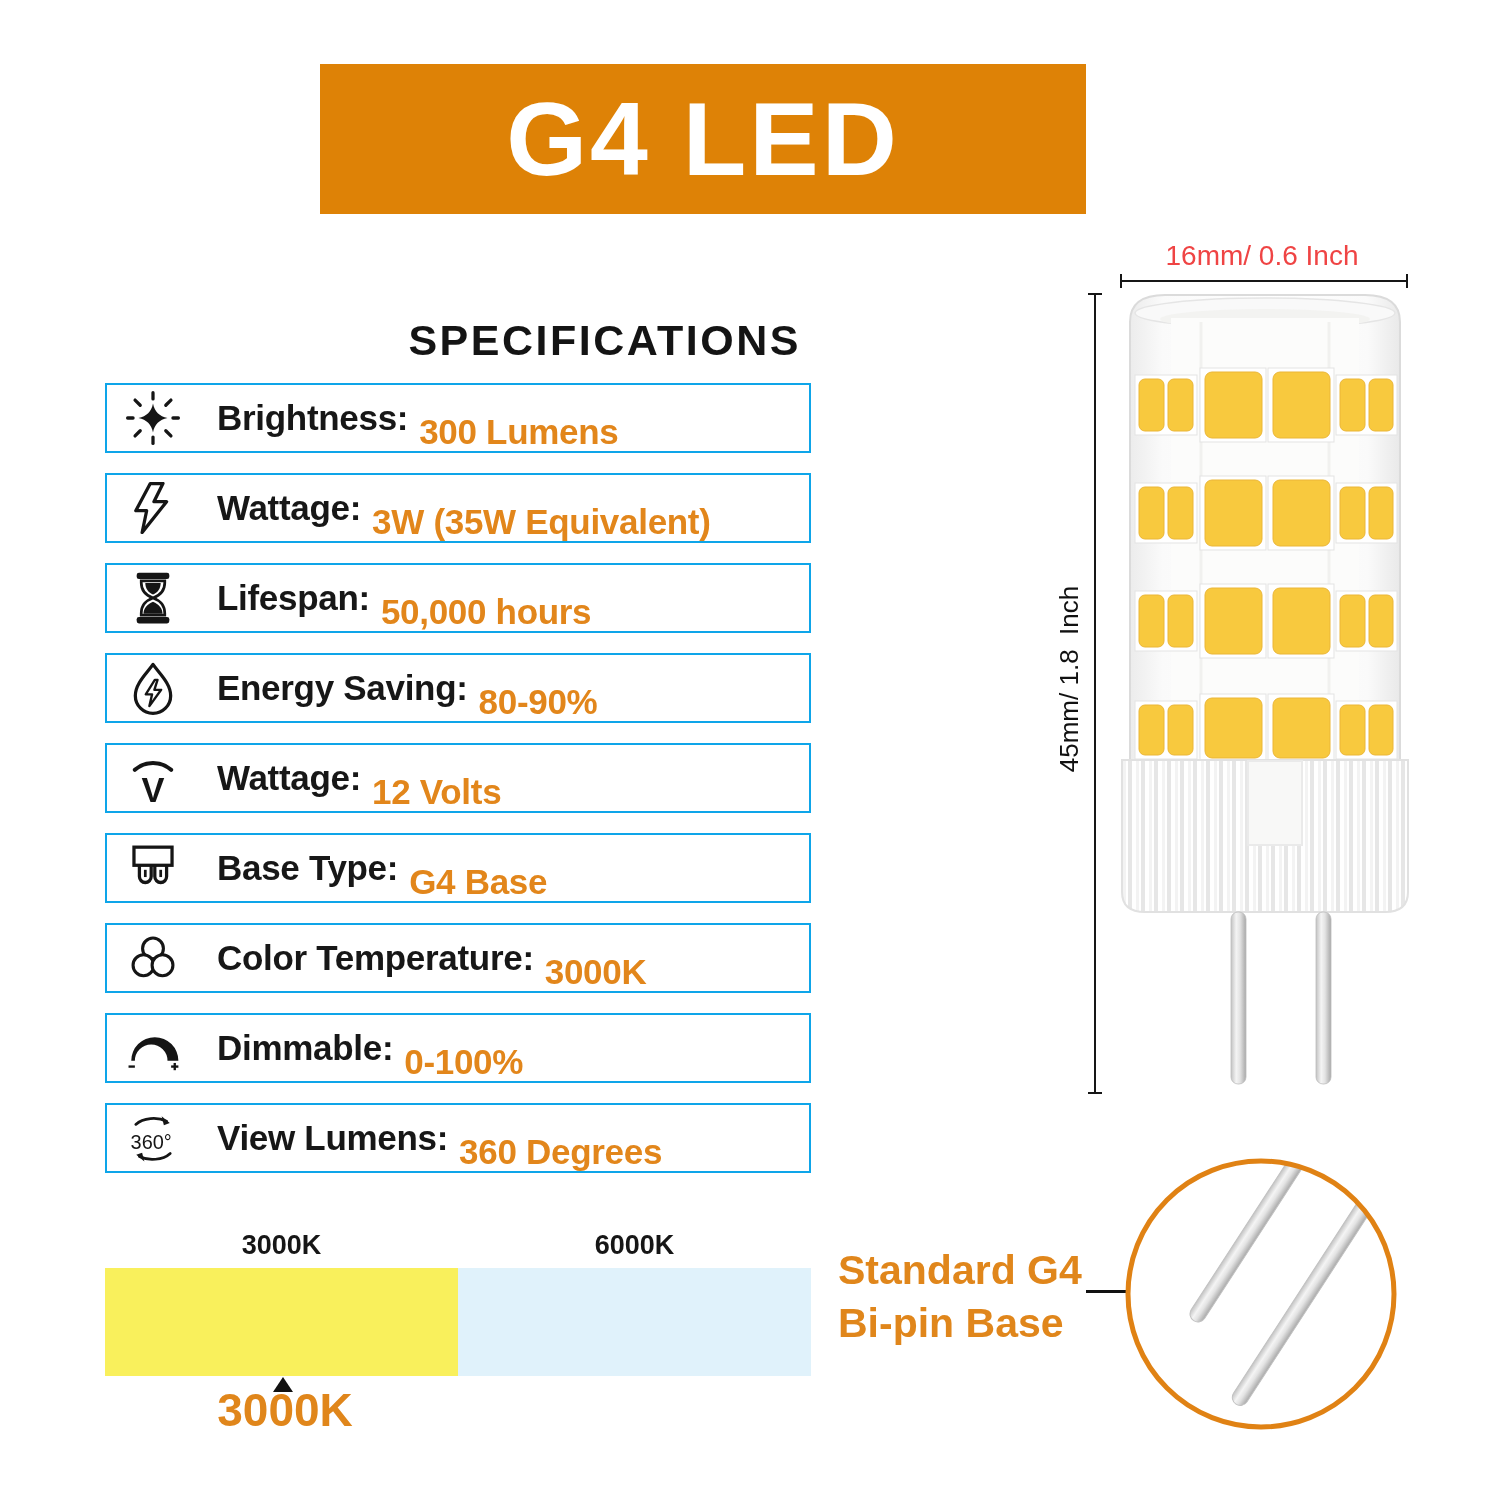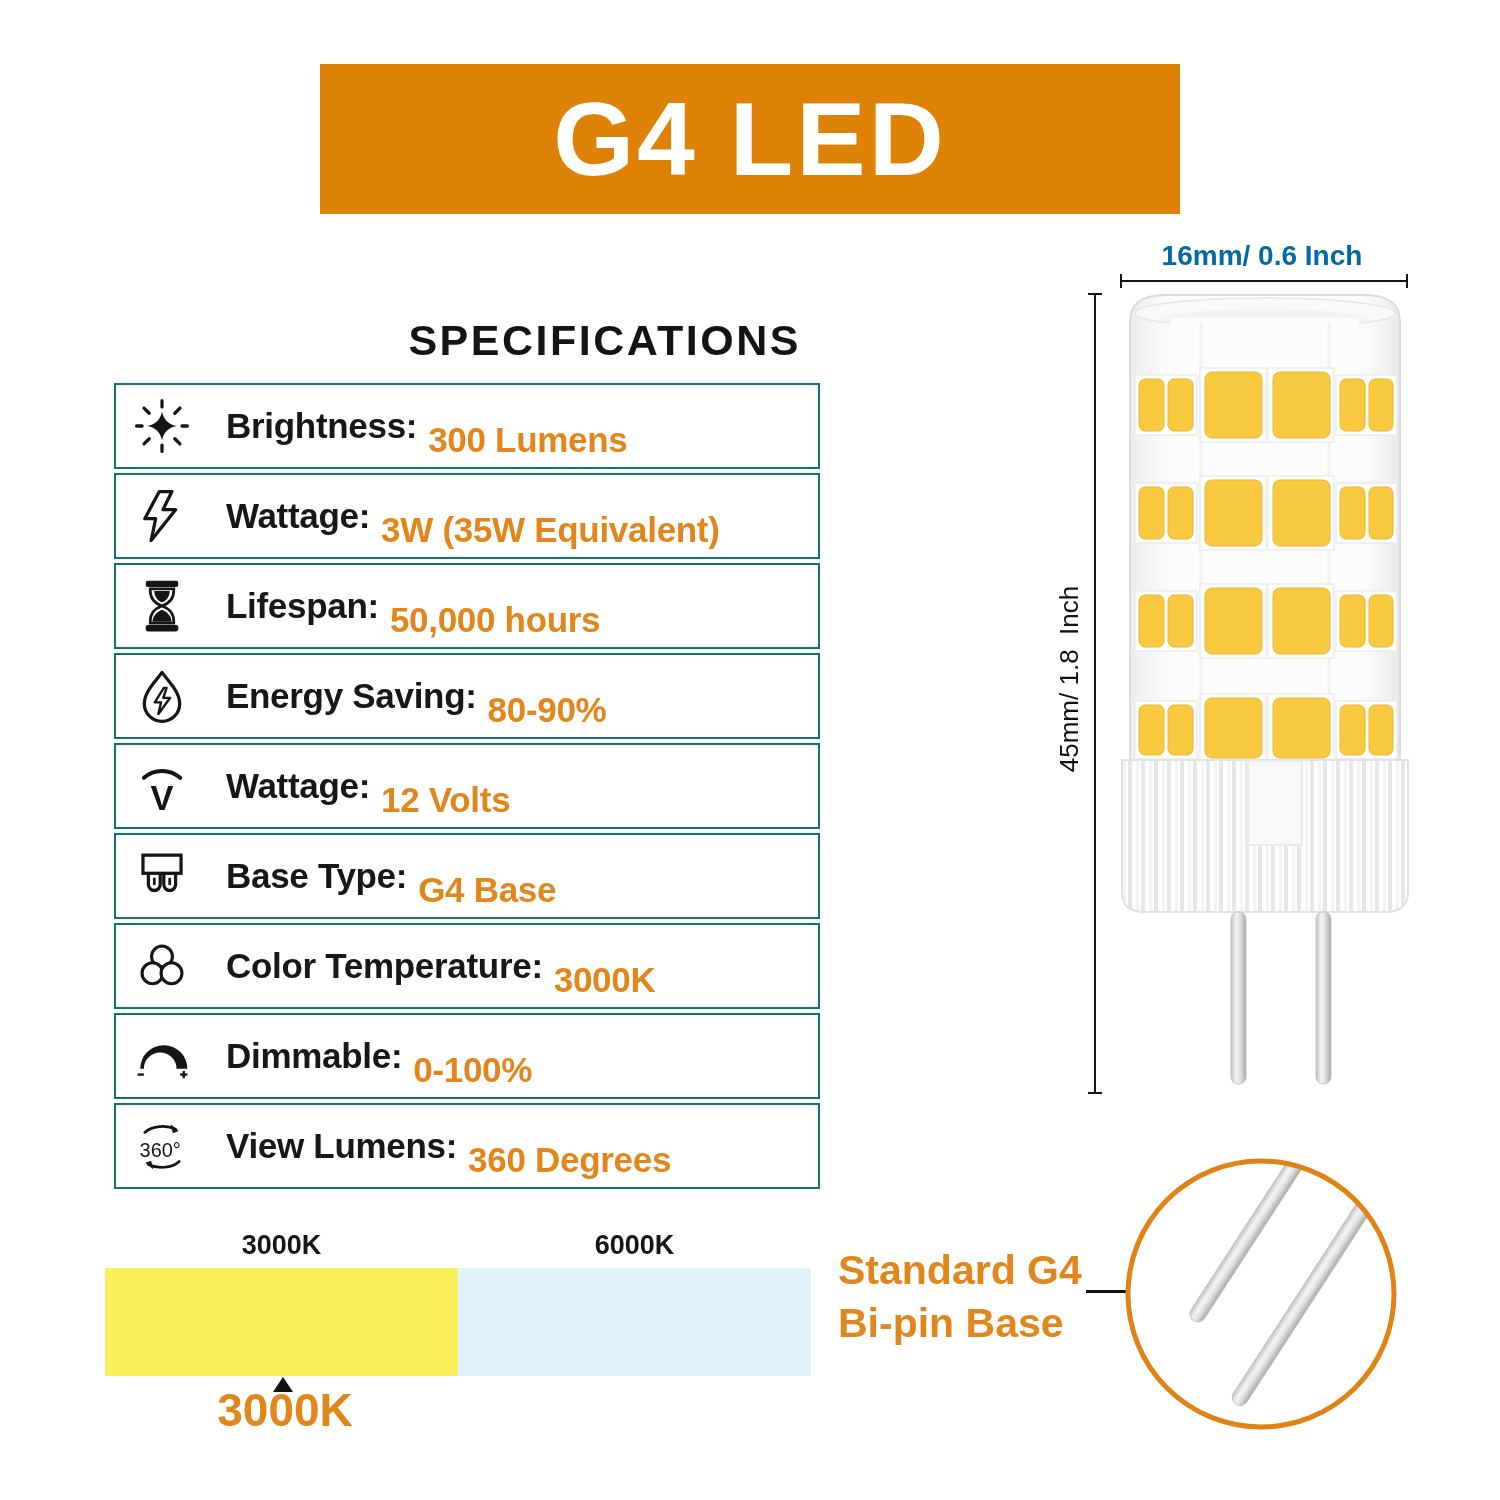--- a/index.html
+++ b/index.html
@@ -1,35 +1,35 @@
 <!DOCTYPE html>
 <html><head>
 <meta charset="utf-8">
 <style>
   html,body{margin:0;padding:0;background:#ffffff;}
   body{width:1500px;height:1500px;position:relative;font-family:"Liberation Sans",sans-serif;color:#151515;}
   #canvas{position:absolute;left:0;top:0;width:1500px;height:1500px;overflow:hidden;background:#ffffff;}
   .abs{position:absolute;}
 
   
-  .banner{left:320px;top:64px;width:860px;height:150px;background:#DE8206;display:flex;align-items:center;justify-content:center;}
+  .banner{left:320px;top:64px;width:766px;height:150px;background:#DE8206;display:flex;align-items:center;justify-content:center;}
   .banner-text{font-size:104px;font-weight:bold;color:#ffffff;letter-spacing:3px;}
 
   
   .spec-heading{left:95px;top:316px;width:706px;text-align:right;font-size:43px;font-weight:bold;letter-spacing:2.5px;color:#141414;}
-  .spec-row{left:114px;width:706px;height:86px;border:2px solid #0f766e;background:#ffffff;display:flex;align-items:center;box-sizing:border-box;padding-left:16px;}
+  .spec-row{left:105px;width:706px;height:70px;border:2px solid #0ea5e9;background:#ffffff;display:flex;align-items:center;box-sizing:border-box;padding-left:16px;}
   .spec-icon{width:60px;height:60px;flex:0 0 60px;display:flex;align-items:center;justify-content:center;margin-right:34px;}
   .spec-icon svg{width:58px;height:58px;display:block;}
   .spec-label{font-size:35px;font-weight:bold;color:#171717;white-space:nowrap;letter-spacing:-0.3px;}
   .spec-value{font-size:35px;font-weight:bold;color:#E2861B;margin-left:11px;white-space:nowrap;letter-spacing:-0.3px;margin-top:28px;}
 
   
   .dim-h{left:1120px;top:274px;width:284px;height:14px;border-left:2px solid #161616;border-right:2px solid #161616;}
   .dim-h .line{position:absolute;left:0;right:0;top:6px;height:2px;background:#161616;}
-  .dim-h-label{left:1120px;top:240px;width:284px;text-align:center;font-size:28px;color:#0369a1;font-weight:bold;}
+  .dim-h-label{left:1120px;top:240px;width:284px;text-align:center;font-size:28px;color:#ef4444;}
   .dim-v{left:1088px;top:293px;width:14px;height:797px;border-top:2px solid #161616;border-bottom:2px solid #161616;}
   .dim-v .line{position:absolute;top:0;bottom:0;left:6px;width:2px;background:#161616;}
   .dim-v-label{left:971px;top:662px;width:200px;height:34px;text-align:center;font-size:26px;color:#111111;transform:rotate(-90deg);white-space:pre;}
 
   .bulb-svg{left:1115px;top:288px;}
 
   
   .bar-label{top:1230px;width:353px;text-align:center;font-size:27px;font-weight:bold;color:#161616;}
   .warm-label{left:105px;}
   .cool-label{left:458px;}

